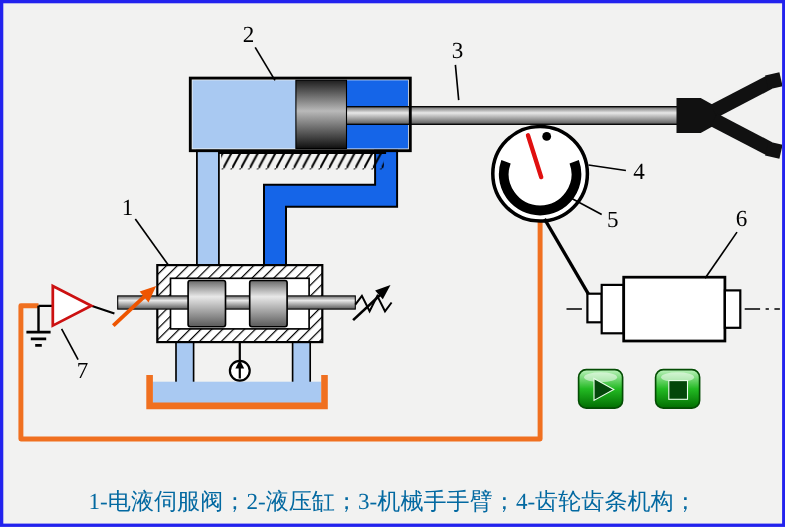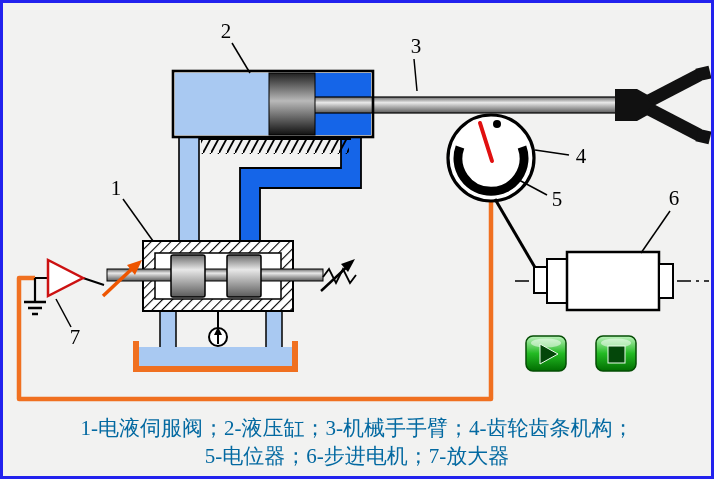--- a/index.html
+++ b/index.html
@@ -153,16 +153,15 @@
   </g>
   <g style="cursor:pointer;">
     <rect x="593" y="333" width="40" height="35" rx="7" fill="url(#gBtn)" stroke="#044d04" stroke-width="1.5"></rect>
     <ellipse cx="613" cy="340" rx="15" ry="4.5" fill="#ffffff" opacity="0.5"></ellipse>
     <rect x="605" y="343" width="17" height="17" fill="#04470a" stroke="#eaffea" stroke-width="1"></rect>
   </g>
 </svg>
 
 <div class="caption">
   <div>1-电液伺服阀；2-液压缸；3-机械手手臂；4-齿轮齿条机构；</div>
-  <div>5-电位器；6-步进电机；7-放大器</div>
 </div>
 
 </div>
 
 </body></html>

